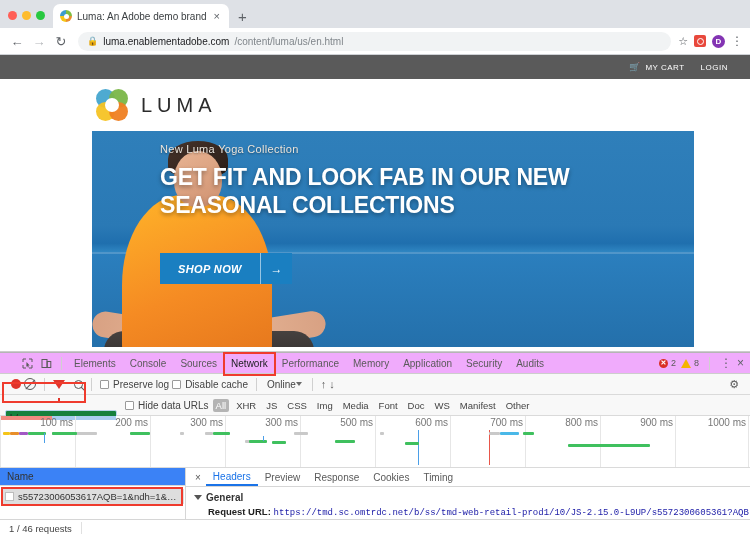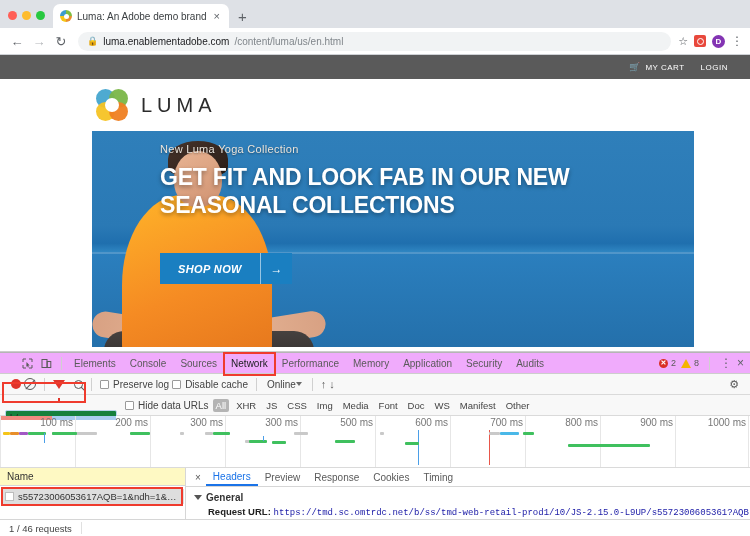--- a/index.html
+++ b/index.html
@@ -185,21 +185,21 @@
   .tl-tick span { position:absolute; right:3px; top:1px; font-size: 10px; color:#777; white-space:nowrap; }
   .tl-bar { position: absolute; height: 3px; border-radius: 1px; }
   .tl-overview-red { position:absolute; left:0; top:0; width: 52px; height: 4px; background:#f08a80; }
   .tl-overview-blue { position:absolute; left:52px; top:0; width: 64px; height: 4px; background:#a8cdf0; }
   .tl-vline { position:absolute; width:1px; top:6px; bottom:6px; }
 
   .dt-body { flex: 1; display: flex; min-height: 0; }
   .req-pane { width: 186px; flex: none; border-right: 1px solid #d6d6d6; display:flex;
     flex-direction: column; min-height: 0; }
   .req-head { height: 18px; border-bottom: 1px solid #d6d6d6; display:flex; align-items:center;
-    padding-left: 7px; font-size: 10px; color: #333; background:#fef9c3; flex:none; }
+    padding-left: 7px; font-size: 10px; color: #333; background:#3b82f6; flex:none; }
   .req-list { flex: 1; overflow: hidden; position: relative; padding-top: 3px; }
   .req-row { height: 15px; display:flex; align-items:center; gap:4px; padding: 0 4px;
     background: #dedede; font-size: 9.5px; color: #333; margin: 0 1px;
     white-space: nowrap; overflow: hidden; }
   .req-row-hl { position: absolute; left: 1px; top: 1px; width: 182px; height: 19px;
     border: 2px solid #ef3b2d; pointer-events:none; }
   .req-cbx { width:9px;height:9px;background:#fff;border:1px solid #bdbdbd;flex:none; }
   .req-name { overflow:hidden; text-overflow: ellipsis; }
 
   .detail-pane { flex: 1; display: flex; flex-direction: column; min-width: 0; }

